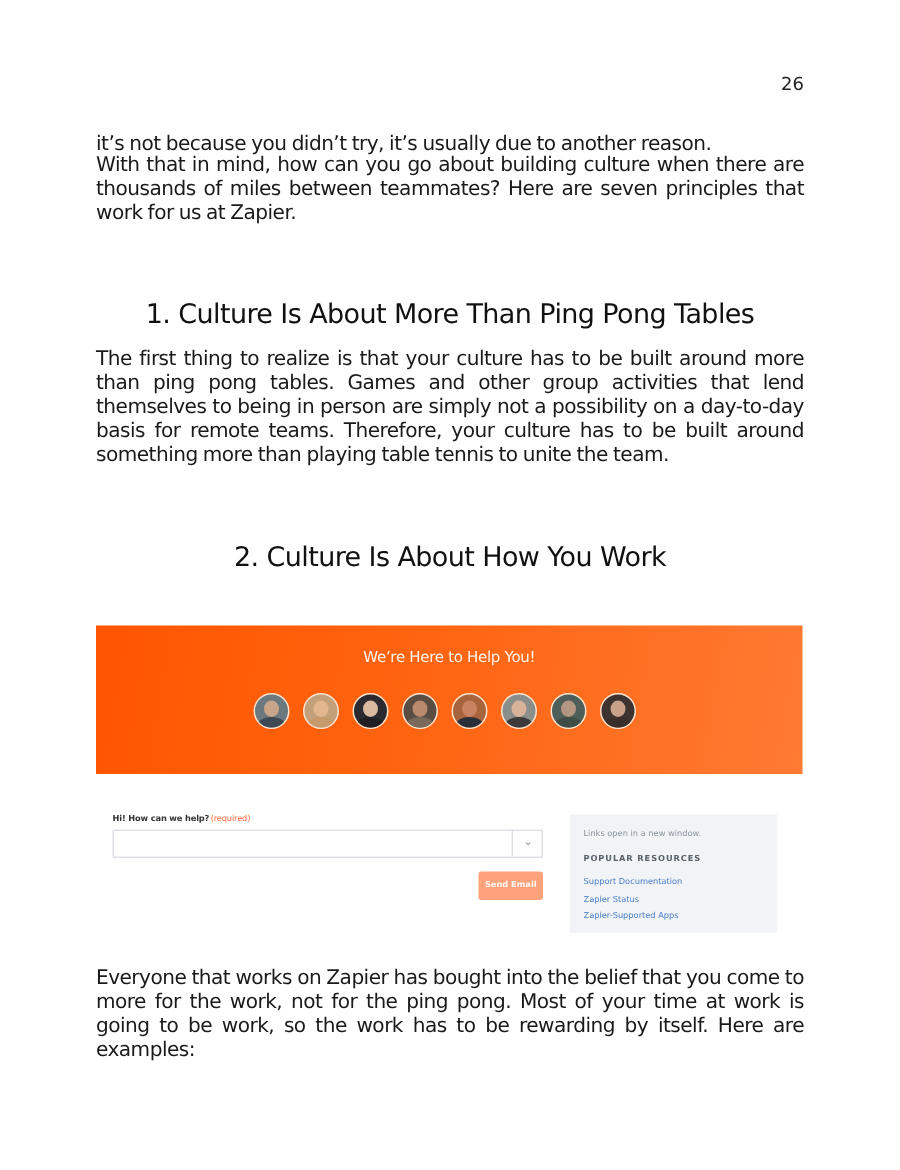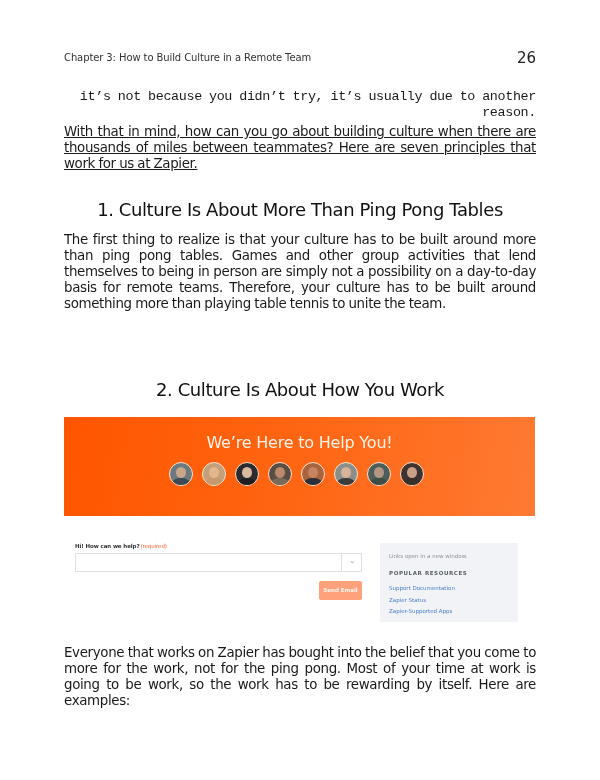--- a/index.html
+++ b/index.html
@@ -4,43 +4,43 @@
   <style>
     * { box-sizing: border-box; margin: 0; padding: 0; }
     html, body { width: 600px; height: 780px; background: #ffffff; overflow: hidden; }
     body { position: relative; font-family: "DejaVu Sans", sans-serif; color: #1a1a1a; }
 
     .running-header {
       position: absolute; left: 64px; top: 50px; width: 472px; height: 18px;
       font-family: "DejaVu Sans", sans-serif; font-size: 10px; color: #333;
     }
     .running-header .chapter { position: absolute; left: 0; top: 2px; letter-spacing: -0.1px; }
-    .running-header .page-num { position: absolute; right: 0; top: -1px; font-size: 15px; color: #222; }
+    .running-header .page-num { position: absolute; right: 0; top: -1px; font-size: 12px; color: #222; }
 
     .para {
       position: absolute; left: 64px; width: 472px;
       font-size: 13.4px; line-height: 16px; color: #1a1a1a;
       text-align: justify; letter-spacing: -0.35px; word-spacing: -0.5px;
     }
-    .para.left { text-align: right; font-family: Liberation Mono, monospace; }
+    .para.left { text-align: left; }
 
     .heading {
       position: absolute; left: 64px; width: 472px; text-align: center;
       font-family: "DejaVu Sans", sans-serif; font-weight: normal;
       font-size: 18px; color: #111; letter-spacing: -0.4px;
     }
 
     
     .banner {
       position: absolute; left: 64px; top: 417px; width: 471px; height: 99px;
       background: linear-gradient(100deg, #ff5500 0%, #ff6410 45%, #ff7a33 100%);
     }
     .banner-title {
       position: absolute; left: 0; top: 16px; width: 100%; text-align: center;
-      color: #fff3e8; font-size: 16px; letter-spacing: -0.2px;
+      color: #fff3e8; font-size: 10px; letter-spacing: -0.2px;
     }
     .avatars {
       position: absolute; left: 105px; top: 45px; display: flex; gap: 9px;
     }
     .avatar {
       width: 24px; height: 24px; border-radius: 50%;
       border: 1.5px solid #ffe3cf; overflow: hidden; position: relative;
     }
     .avatar .face {
       position: absolute; left: 6px; top: 4px; width: 10px; height: 11px; border-radius: 50%;
@@ -80,31 +80,30 @@
       position: absolute; left: 9px; top: 27px; font-size: 5.5px; color: #5a6169;
       font-weight: bold; letter-spacing: 0.6px;
     }
     .resources .links { position: absolute; left: 9px; top: 40px; list-style: none; }
     .resources .links li { font-size: 5.5px; color: #4a7fc7; line-height: 11.5px; }
   </style>
 </head>
 <body>
 
 <div class="running-header">
-  <span class="chapter">Chapter 3: How to Build Culture in a Remote Team</span>
   <span class="page-num">26</span>
 </div>
 
 <p class="para left" style="top:89px;">it’s not because you didn’t try, it’s usually due to another reason.</p>
-<p class="para" style="top:124px;text-decoration:underline;">With that in mind, how can you go about building culture when there are thousands of miles between teammates? Here are seven principles that work for us at Zapier.</p>
+<p class="para" style="top:103px;">With that in mind, how can you go about building culture when there are thousands of miles between teammates? Here are seven principles that work for us at Zapier.</p>
 
 <h2 class="heading" style="top:199px;">1. Culture Is About More Than Ping Pong Tables</h2>
 <p class="para" style="top:232px;">The first thing to realize is that your culture has to be built around more than ping pong tables. Games and other group activities that lend themselves to being in person are simply not a possibility on a day-to-day basis for remote teams. Therefore, your culture has to be built around something more than playing table tennis to unite the team.</p>
 
-<h2 class="heading" style="top:361px;margin-top:18px;">2. Culture Is About How You Work</h2>
+<h2 class="heading" style="top:361px;">2. Culture Is About How You Work</h2>
 
 <div class="banner">
   <div class="banner-title">We’re Here to Help You!</div>
   <div class="avatars">
     <div class="avatar" style="background:#6c7a7f;">
         <div class="face" style="background:#c9a58a;"></div>
         <div class="shoulders" style="background:#3d4a55;"></div>
       </div>
     <div class="avatar" style="background:#c4a07a;">
         <div class="face" style="background:#e2b78f;"></div>

